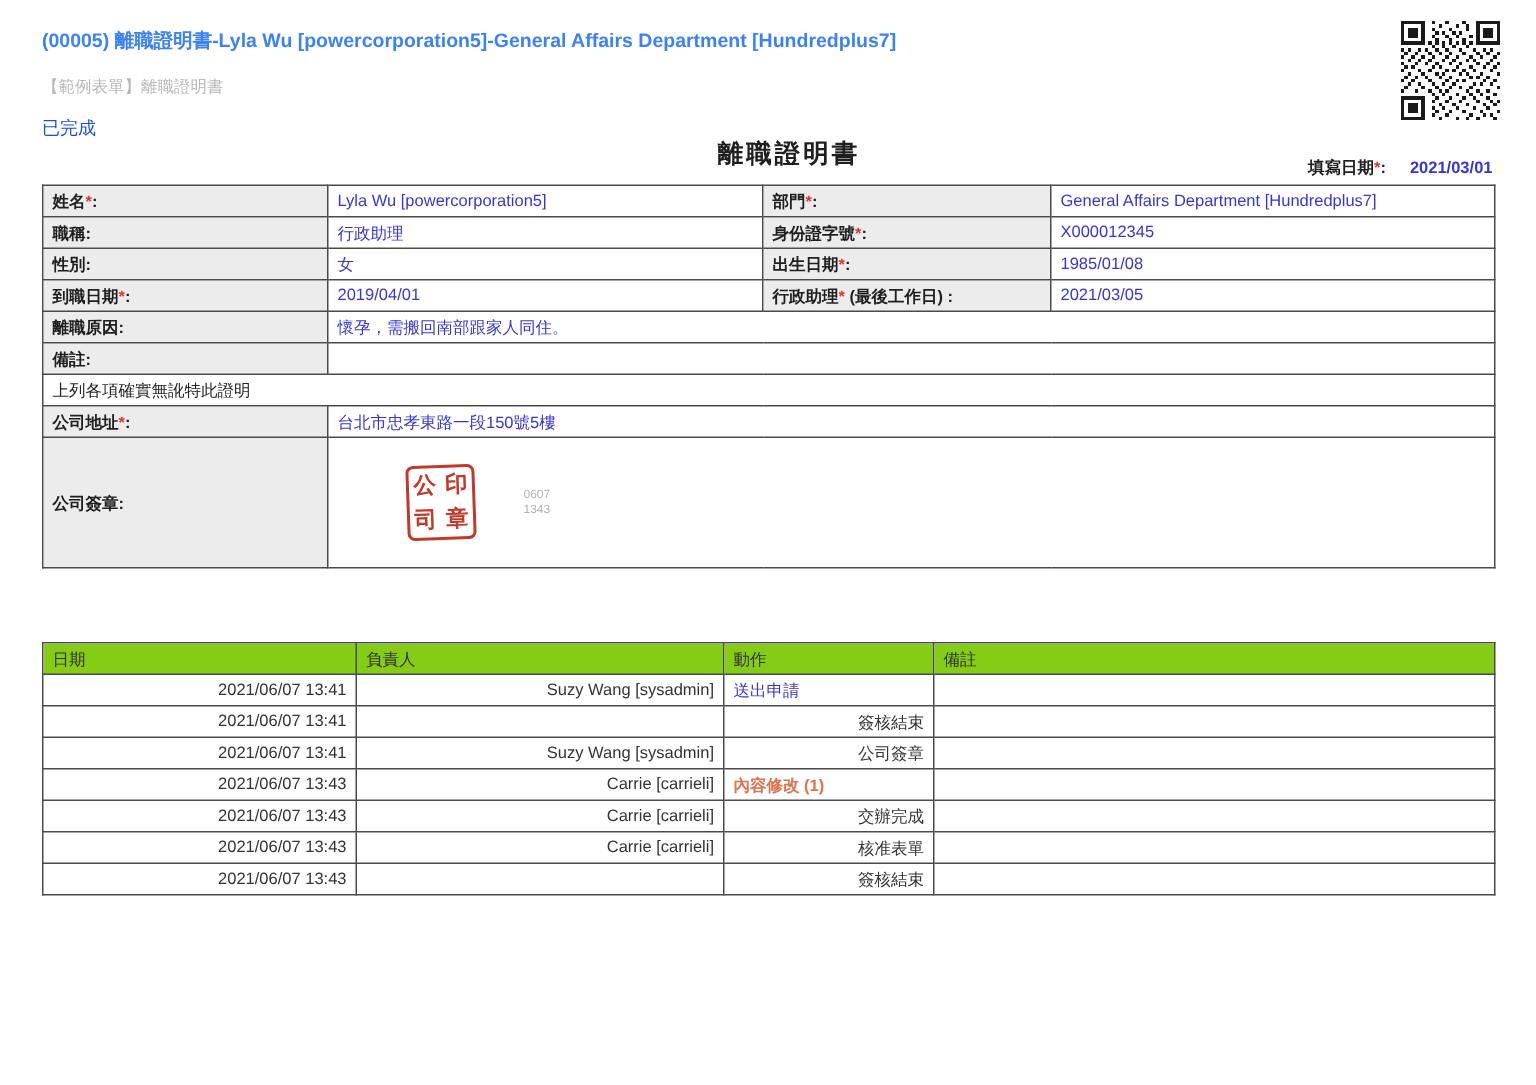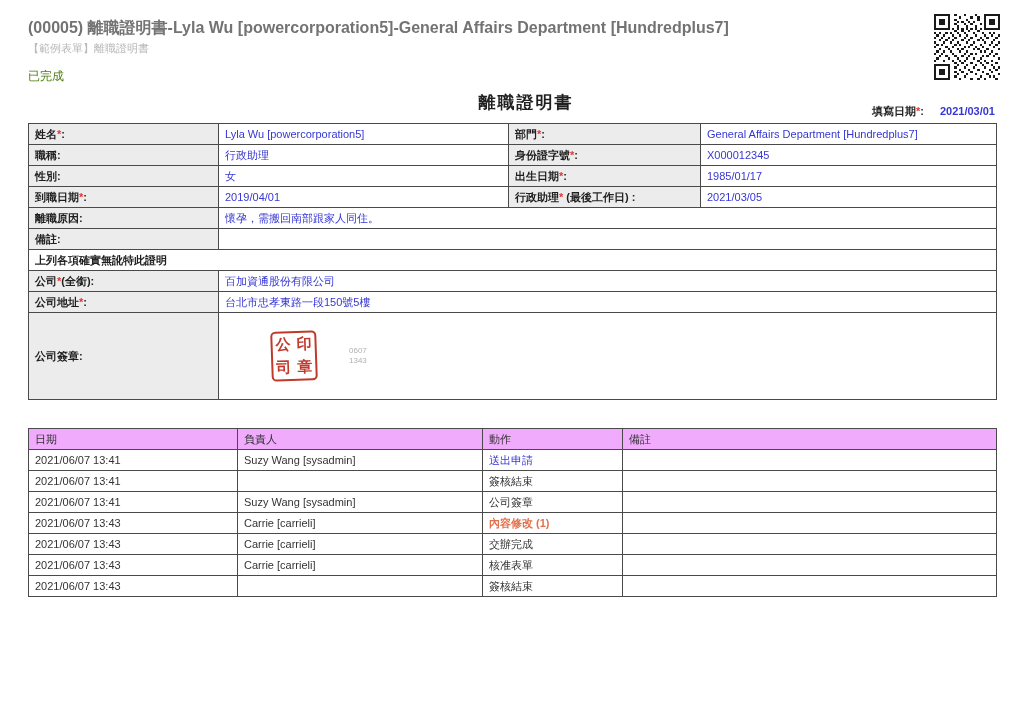--- a/index.html
+++ b/index.html
@@ -1,41 +1,41 @@
 <!DOCTYPE html>
 <html><head>
 <meta charset="utf-8">
 <style>
   html,body{margin:0;padding:0;background:#fff;}
   .page{position:relative;width:1024px;height:723px;background:#fff;overflow:hidden;
         font-family:"Liberation Sans","DejaVu Sans",sans-serif;color:#333;}
   
   .hdr{position:absolute;left:28px;top:18px;}
-  .hdr-title{font-size:16px;font-weight:bold;color:#737373;}
-  .hdr-sub{font-size:11px;color:#b8b8b8;margin-top:2px;}
-  .hdr-status{font-size:12px;color:#4d7c0f;margin-top:12px;}
+  .hdr-title{font-size:13px;font-weight:bold;color:#3b82f6;}
+  .hdr-sub{font-size:11px;color:#b8b8b8;margin-top:14px;}
+  .hdr-status{font-size:12px;color:#1d4ed8;margin-top:12px;}
   .qr{position:absolute;right:24px;top:14px;width:66px;height:66px;}
   .doc-title{position:absolute;left:0;top:77px;width:100%;text-align:center;margin:14px;
              font-size:17px;font-weight:bold;color:#1f1f1f;letter-spacing:2px;}
   .fill-date{position:absolute;right:29px;top:104px;font-size:11px;font-weight:bold;color:#1f1f1f;}
   .fill-date .vc{margin-left:16px;}
   
   table{border-collapse:collapse;table-layout:fixed;}
   .info{position:absolute;left:28px;top:123px;width:968px;}
   .log{position:absolute;left:28px;top:428px;width:968px;}
   td,th{border:1px solid #4a4a4a;font-size:11px;padding:0 6px;height:20px;
         vertical-align:middle;overflow:hidden;white-space:nowrap;text-align:left;}
-  th{font-weight:normal;color:#333;background:#f0abfc;}
+  th{font-weight:normal;color:#333;background:#84cc16;}
   .lc{background:#ececec;font-weight:bold;color:#1f1f1f;}
   .vc{color:#3636d5;}
   .req{color:#e03434;}
-  .certify{font-weight:bold;color:#1f1f1f;}
+  .certify{font-weight:normal;color:#1f1f1f;}
   .sign-row td{height:86px;}
   .orange{color:#e0714d;font-weight:bold;}
-  .plain{color:#333;}
+  .plain{color:#333;text-align:right;}
   
   .stampwrap{display:flex;align-items:center;gap:32px;padding-left:46px;}
   .stamp{width:42px;height:46px;border:2px solid #c0392b;border-radius:5px;
          display:grid;grid-template-columns:1fr 1fr;align-items:center;justify-items:center;
          color:#c0392b;font-size:15px;font-weight:bold;
          font-family:"DejaVu Serif","Liberation Serif",serif;transform:rotate(-2deg);}
   .stampnote{font-size:8px;color:#b0b0b0;line-height:1.3;}
   .footer{position:absolute;left:0;top:692px;width:100%;text-align:left;font-size:12px;color:#333;margin-top:45px;}
 </style>
 </head>
@@ -78,42 +78,38 @@
     <tr>
       <td class="lc"><span>職稱</span><span class="req"></span><span>:</span></td>
       <td class="vc">行政助理</td>
       <td class="lc"><span>身份證字號</span><span class="req">*</span><span>:</span></td>
       <td class="vc">X000012345</td>
     </tr>
     <tr>
       <td class="lc"><span>性別</span><span class="req"></span><span>:</span></td>
       <td class="vc">女</td>
       <td class="lc"><span>出生日期</span><span class="req">*</span><span>:</span></td>
-      <td class="vc">1985/01/17</td>
+      <td class="vc">1985/01/08</td>
     </tr>
     <tr>
       <td class="lc"><span>到職日期</span><span class="req">*</span><span>:</span></td>
       <td class="vc">2019/04/01</td>
       <td class="lc"><span>行政助理</span><span class="req">*</span><span> (最後工作日) :</span></td>
       <td class="vc">2021/03/05</td>
     </tr>
     <tr>
       <td class="lc"><span>離職原因</span><span class="req"></span><span>:</span></td>
       <td class="vc" colspan="3">懷孕，需搬回南部跟家人同住。</td>
     </tr>
     <tr>
       <td class="lc"><span>備註</span><span class="req"></span><span>:</span></td>
       <td class="vc" colspan="3"></td>
     </tr>
     <tr>
       <td class="certify" colspan="4">上列各項確實無訛特此證明</td>
-    </tr>
-    <tr>
-      <td class="lc"><span>公司</span><span class="req">*</span><span>(全銜):</span></td>
-      <td class="vc" colspan="3">百加資通股份有限公司</td>
     </tr>
     <tr>
       <td class="lc"><span>公司地址</span><span class="req">*</span><span>:</span></td>
       <td class="vc" colspan="3">台北市忠孝東路一段150號5樓</td>
     </tr>
     <tr class="sign-row">
       <td class="lc"><span>公司簽章</span><span class="req"></span><span>:</span></td>
       <td colspan="3">
         <div class="stampwrap">
           <div class="stamp">

